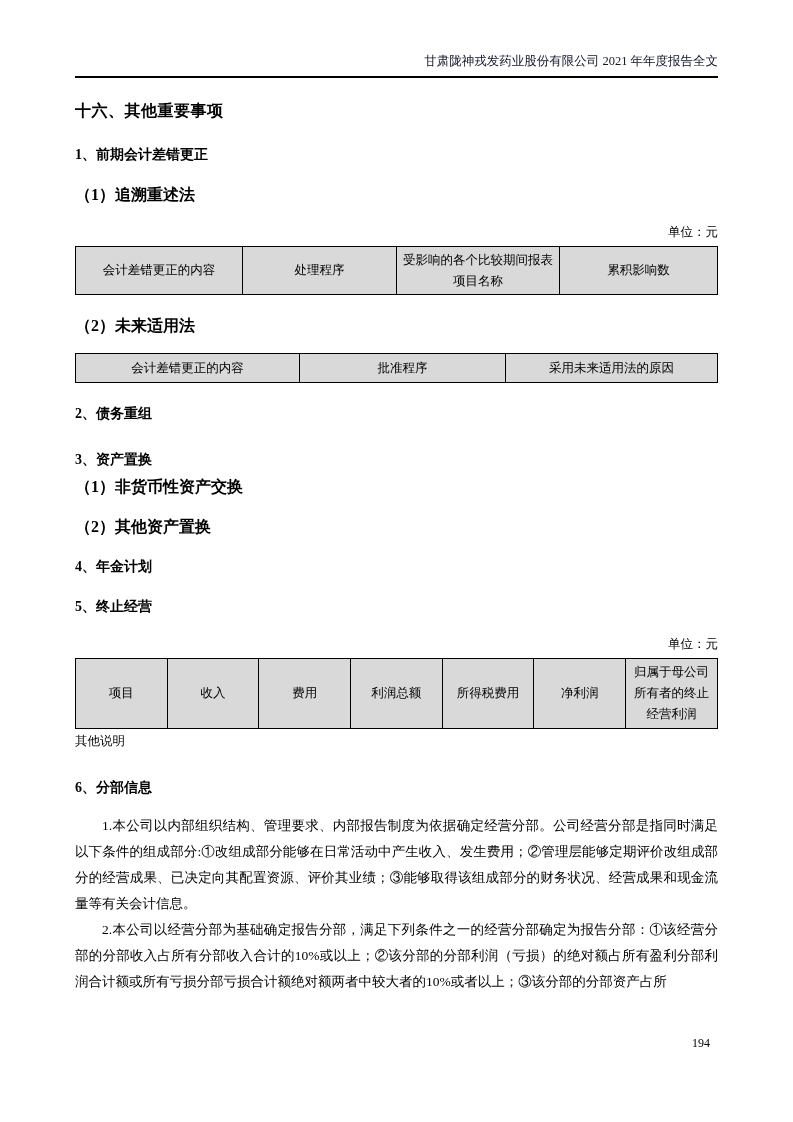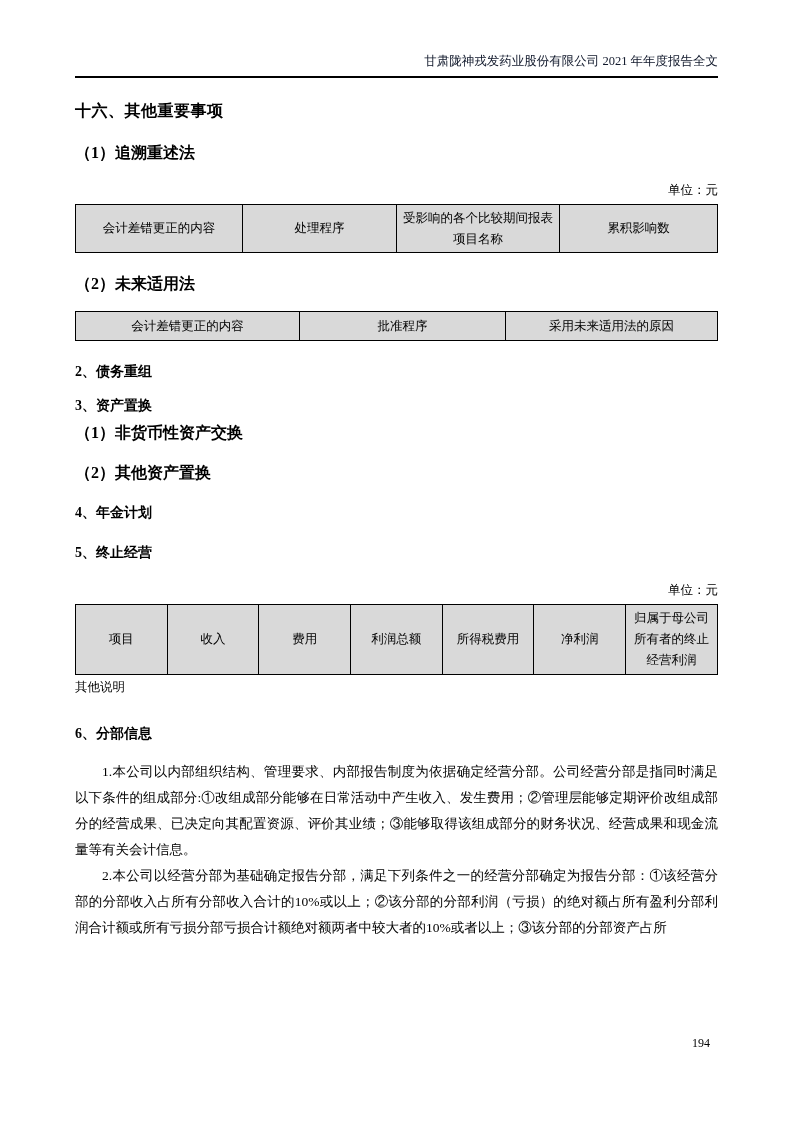--- a/index.html
+++ b/index.html
@@ -32,21 +32,21 @@
     font-size: 14px; font-weight: bold;
     line-height: 18px;
   }
   h3.sub-title {
     font-size: 16px; font-weight: bold;
     line-height: 18px;
   }
   .mt22 { margin-top: 22px; }
   .mt23 { margin-top: 9px; }
   .mt24 { margin-top: 24px; }
-  .mt26 { margin-top: 16px; }
+  .mt26 { margin-top: 28px; }
   .mt30 { margin-top: 30px; }
 
   .unit-label {
     text-align: right;
     font-size: 12.5px; line-height: 16px;
     margin-top: 20px;
   }
 
   table.doc-table {
     width: 100%;
@@ -93,20 +93,21 @@
 
 <div class="page">
 
   <div class="doc-header">
     <span>甘肃陇神戎发药业股份有限公司 2021 年年度报告全文</span>
   </div>
   <hr class="header-rule">
 
   <h1 class="sec-title">十六、其他重要事项</h1>
 
+  <h2 class="item-title mt24">1、前期会计差错更正</h2>
 
   <h3 class="sub-title mt22">（1）追溯重述法</h3>
 
   <div class="unit-label">单位：元</div>
 
   <table class="doc-table t1">
     <colgroup>
       <col style="width:26%">
         <col style="width:24%">
         <col style="width:25.4%">

